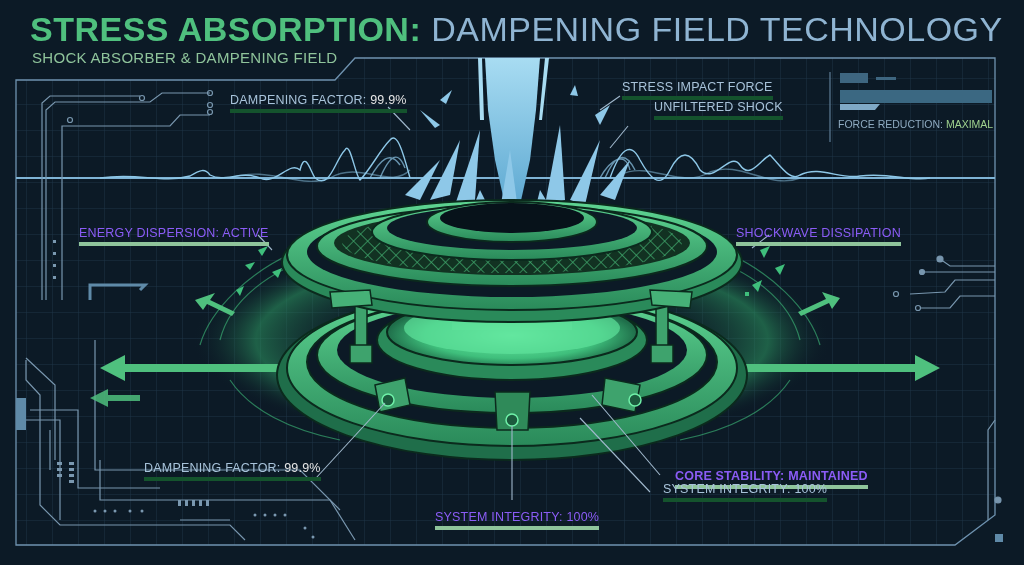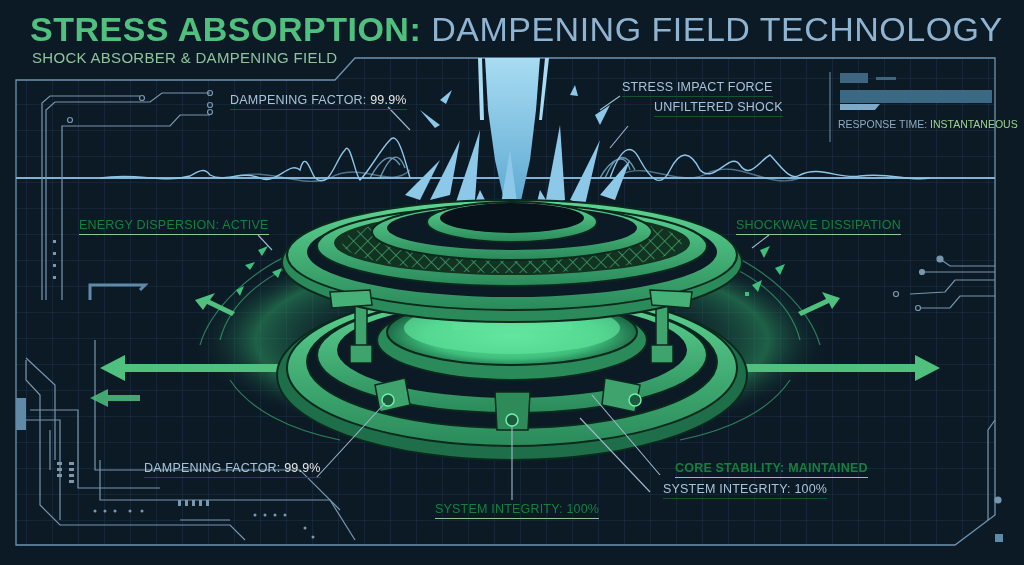--- a/index.html
+++ b/index.html
@@ -19,22 +19,22 @@
   .subtitle {
     position: absolute; left: 32px; top: 49px;
     font-size: 15px; color: #8fc49b; letter-spacing: 0.3px; white-space: nowrap;
   }
   svg.art { position: absolute; left: 0; top: 0; }
   .label {
     position: absolute; font-size: 12.5px; color: #a8c3da;
     white-space: nowrap; letter-spacing: 0.2px;
     padding-bottom: 2px;
   }
-  .label.ul { border-bottom: 1px solid #14532d; }
-  .label.green { color: #15803d; }
+  .label.ul { border-bottom: 4px solid #14532d; }
+  .label.green { color: #8b5cf6; margin-top: 8px; }
   .label.green.ul { border-bottom-color: #8fc49b; }
   .val { color: #e5e5e5; }
   .info {
     position: absolute; left: 838px; top: 118px;
     font-size: 10.5px; color: #8eaac0; line-height: 13px; white-space: nowrap;
   }
   .info .v { color: #9fd28e; }
 </style>
 </head>
 <body>
@@ -263,21 +263,21 @@
   </g>
 </svg>
 
 <div class="title">
   <span class="t1">STRESS ABSORPTION:</span><span class="t2"> DAMPENING FIELD TECHNOLOGY</span>
 </div>
 <div class="subtitle">SHOCK ABSORBER &amp; DAMPENING FIELD</div>
 
 <div class="info">
   <div>
-    <span>RESPONSE TIME: </span><span class="v">INSTANTANEOUS</span>
+    <span>FORCE REDUCTION: </span><span class="v">MAXIMAL</span>
   </div>
 </div>
 
 <div class="label ul" style="left:230px; top:93px;">
   <span>DAMPENING FACTOR: </span><span class="val">99.9%</span>
 </div>
 <div class="label ul" style="left:622px; top:80px;">STRESS IMPACT FORCE</div>
 <div class="label ul" style="left:654px; top:100px;">UNFILTERED SHOCK</div>
 <div class="label green ul" style="left:79px; top:218px;">ENERGY DISPERSION: ACTIVE</div>
 <div class="label green ul" style="left:736px; top:218px;">SHOCKWAVE DISSIPATION</div>

